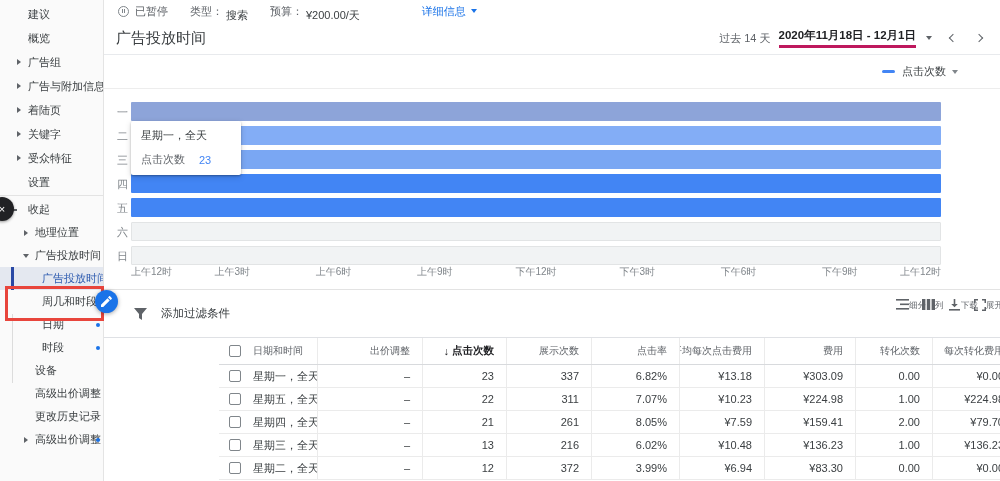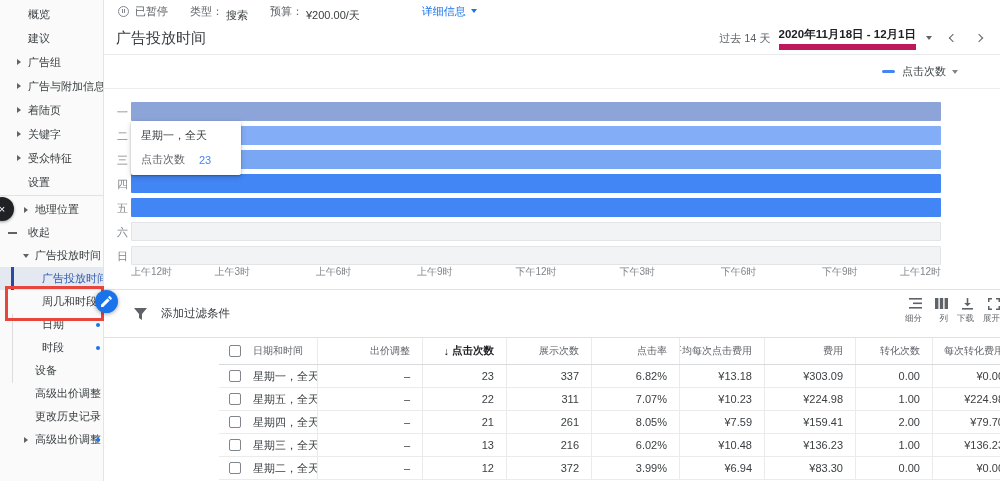--- a/index.html
+++ b/index.html
@@ -35,21 +35,21 @@
   .pause-ic::before, .pause-ic::after { content:""; position:absolute; top:2.5px; width:1.5px; height:4px; background:#80868b; }
   .pause-ic::before { left:2.8px; } .pause-ic::after { right:2.8px; }
   .tb-group { margin-right:22px; display:flex; align-items:center; }
   .tb-dark { color:#3c4043; margin-left:3px;margin-top:8px; }
   .tb-details { color:#1a73e8; margin-left:40px; display:flex; align-items:center; cursor:pointer; }
   .caret-d { width:0; height:0; border-top:4px solid #1a73e8; border-left:3.5px solid transparent; border-right:3.5px solid transparent; margin-left:5px; }
 
   .titlebar { height:33px; border-bottom:1px solid #e8eaed; display:flex; align-items:center; padding:0 12px; }
   .page-title { font-size:15px; color:#3c4043; }
   .daterange { margin-left:auto; display:flex; align-items:center; font-size:11px; color:#5f6368; }
-  .date-value { font-size:11.5px; font-weight:bold; color:#202124; margin-left:8px; border-bottom:6px solid #be185d; padding-bottom:2px; }
+  .date-value { font-size:11.5px; font-weight:bold; color:#202124; margin-left:8px; border-bottom:3px solid #be185d; padding-bottom:2px; }
   .caret-gray { width:0; height:0; border-top:4px solid #5f6368; border-left:3.5px solid transparent; border-right:3.5px solid transparent; margin-left:10px; cursor:pointer; }
   .chev { width:6px; height:6px; border-left:1.5px solid #5f6368; border-bottom:1.5px solid #5f6368; display:inline-block; cursor:pointer; }
   .chev-l { transform:rotate(45deg); margin-left:18px; }
   .chev-r { transform:rotate(-135deg); margin-left:20px; margin-right:6px; }
 
   
   .chart-card { position:relative; height:235px; border-bottom:1px solid #e3e3e3; }
   .legend-row { height:34px; display:flex; align-items:center; justify-content:flex-end; padding-right:42px; border-bottom:1px solid #ededed; }
   .legend-dash { width:13px; height:3px; border-radius:2px; background:#4285f4; }
   .legend-label { font-size:11px; color:#3c4043; margin:0 6px 0 7px; }
@@ -63,21 +63,21 @@
   .xtick.last { transform:translateX(-100%); }
   .tooltip { position:absolute; left:27px; top:66px; width:110px; background:#fff; border-radius:2px; box-shadow:0 1px 2px rgba(0,0,0,.3), 0 2px 6px rgba(0,0,0,.15); z-index:10; font-size:11px; padding:7px 10px 8px 10px; }
   .tooltip-title { color:#3c4043; margin-bottom:9px; }
   .tooltip-row { display:flex; align-items:center; color:#5f6368; }
   .tooltip-value { color:#4285f4; margin-left:14px; }
 
   
   .toolbar { position:relative; height:48px; border-bottom:1px solid #dfe1e5; display:flex; align-items:center; padding-left:30px; }
   .filter-label { font-size:11.5px; color:#3c4043; margin-left:14px; cursor:pointer; }
   .actions { position:absolute; right:0px; top:7px; display:flex; }
-  .action { width:26px; display:flex; flex-direction:column; align-items:flex-end; cursor:pointer; }
+  .action { width:26px; display:flex; flex-direction:row; align-items:center; cursor:pointer; }
   .action .ic { height:13px; display:flex; align-items:center; justify-content:center; }
   .action .lbl { font-size:8.5px; color:#5f6368; margin-top:3px; white-space:nowrap; }
 
   
   .tbl { position:absolute; left:104px; top:338px; width:896px; bottom:0; font-size:11px; }
   .trow { display:grid; grid-template-columns:98px 105px 84px 85px 88px 85px 91px 77px 84px 88px; margin-left:11px; }
   .thead { height:27px; border-bottom:1px solid #d8dadd; color:#5f6368; font-size:10px; }
   .tbody-row { height:23px; border-bottom:1px solid #ebebeb; color:#3c4043; }
   .tcell { display:flex; align-items:center; justify-content:flex-end; padding-right:12px; border-left:1px solid #ebebeb; overflow:hidden; white-space:nowrap; }
   .tcell.first { justify-content:flex-start; padding-right:0; border-left:none; }
@@ -87,24 +87,24 @@
   .day-cell-label { margin-left:12px; }
 </style>
 </head>
 <body>
 
 <div class="stage">
 
   <div class="sidebar">
     <div class="nav-top">
       <div class="nav-item">
+          <span>建议</span>
+        </div>
+      <div class="nav-item">
           <span>概览</span>
-        </div>
-      <div class="nav-item">
-          <span>建议</span>
         </div>
       <div class="nav-item">
           <span class="tri-r"></span>
           <span>广告组</span>
         </div>
       <div class="nav-item">
           <span class="tri-r"></span>
           <span>广告与附加信息</span>
         </div>
       <div class="nav-item">
@@ -118,27 +118,27 @@
       <div class="nav-item">
           <span class="tri-r"></span>
           <span>受众特征</span>
         </div>
       <div class="nav-item">
           <span>设置</span>
         </div>
     </div>
     <div class="nav-divider"></div>
     <div class="nav-bottom">
-      <div class="nav-item nav-b">
-          <span class="tri-r"></span>
-          <span>地理位置</span>
-        </div>
       <div class="nav-item nav-collapse">
           <span class="minus-ic"></span>
           <span>收起</span>
+        </div>
+      <div class="nav-item nav-b">
+          <span class="tri-r"></span>
+          <span>地理位置</span>
         </div>
       <div class="nav-item nav-b">
           <span class="tri-d"></span>
           <span>广告投放时间</span>
         </div>
       <div class="nav-item nav-sub selected">
           <span class="sel-bar"></span>
           <span>广告投放时间</span>
         </div>
       <div class="nav-item nav-sub">

